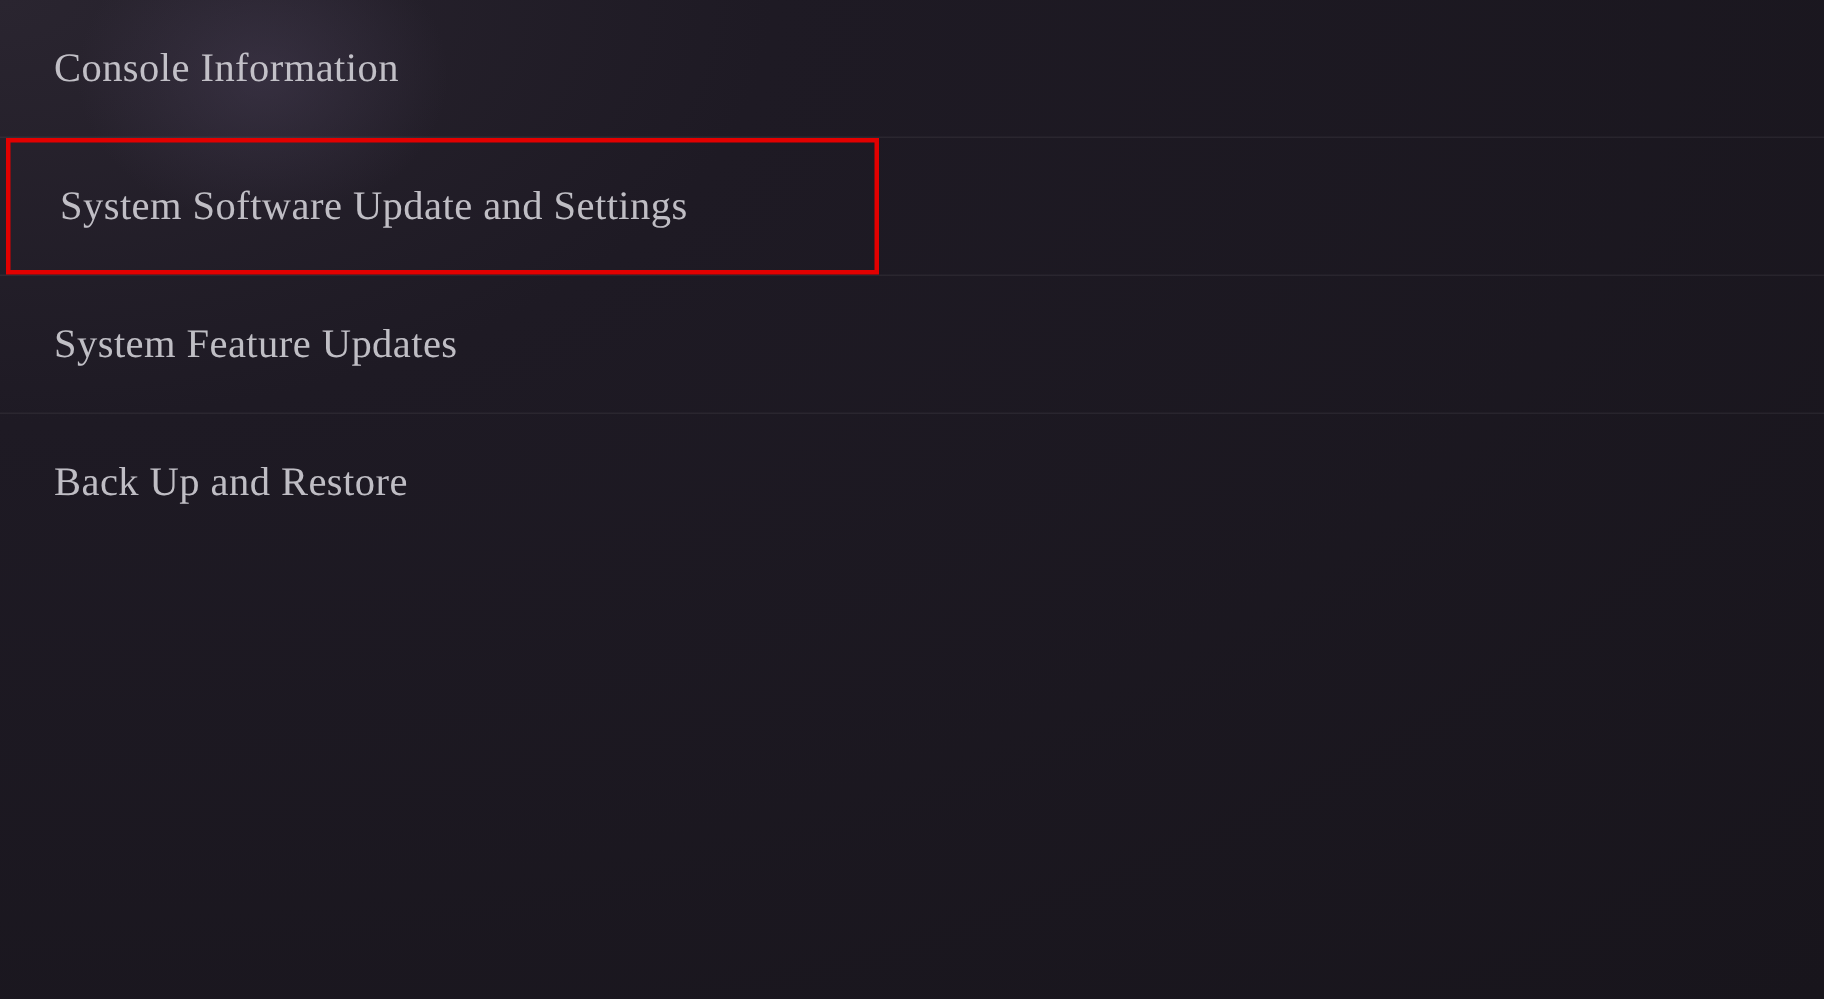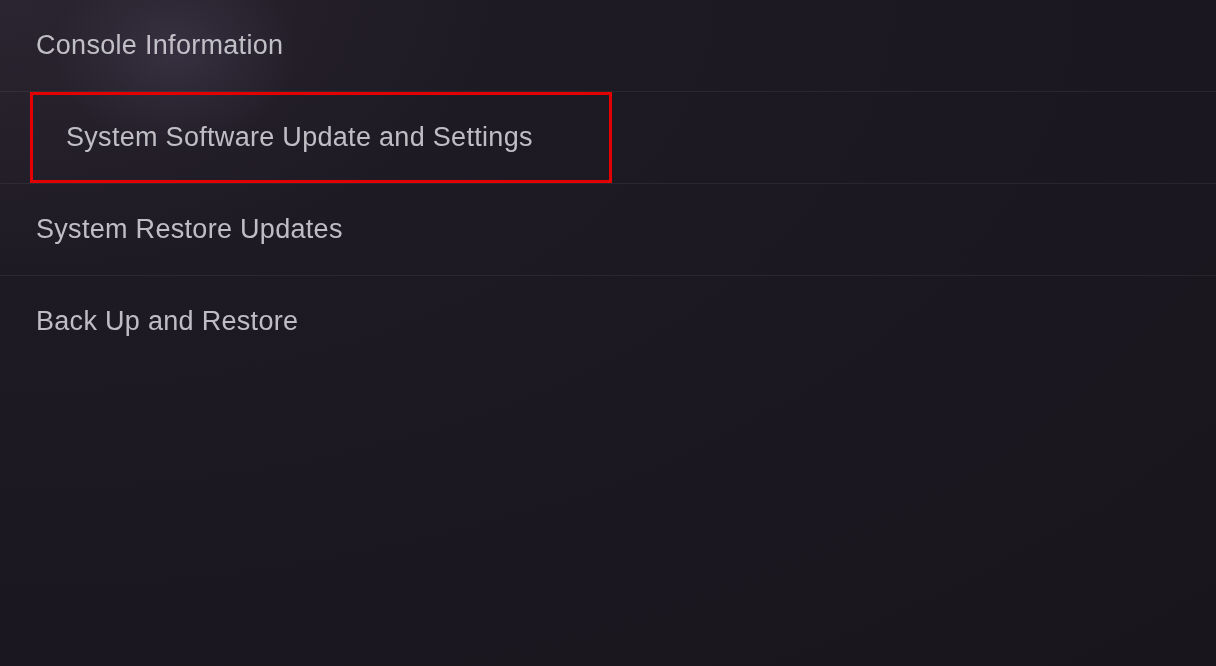--- a/index.html
+++ b/index.html
@@ -23,20 +23,21 @@
       top: -50px;
       left: 50px;
       width: 250px;
       height: 200px;
       background: radial-gradient(ellipse, rgba(80, 70, 95, 0.4) 0%, transparent 70%);
       pointer-events: none;
     }
     
     .menu-list {
       padding-top: 0;
+      font-family: Liberation Serif, serif;
     }
     
     .menu-item {
       padding: 30px 36px;
       border-bottom: 1px solid rgba(255, 255, 255, 0.06);
       cursor: pointer;
       position: relative;
     }
     
     .menu-item-label {
@@ -46,21 +47,21 @@
       letter-spacing: 0.3px;
     }
     
     .menu-item.highlighted {
       padding: 0;
     }
     
     .highlight-box {
       border: 3px solid #e20000;
       padding: 27px 33px;
-      margin-left: 30px;
+      margin-left: 4px;
       width: 582px;
     }
     
     .menu-item:last-child {
       border-bottom: none;
     }
   </style>
 </head>
 <body>
 
@@ -72,21 +73,21 @@
 
   <div class="menu-item highlighted">
     <div class="highlight-box">
       <span class="menu-item-label">System Software Update and Settings</span>
     </div>
   </div>
 
 
 
   <div class="menu-item">
-    <span class="menu-item-label">System Restore Updates</span>
+    <span class="menu-item-label">System Feature Updates</span>
   </div>
 
 
   <div class="menu-item">
     <span class="menu-item-label">Back Up and Restore</span>
   </div>
 
 </div>
 
 </body></html>

